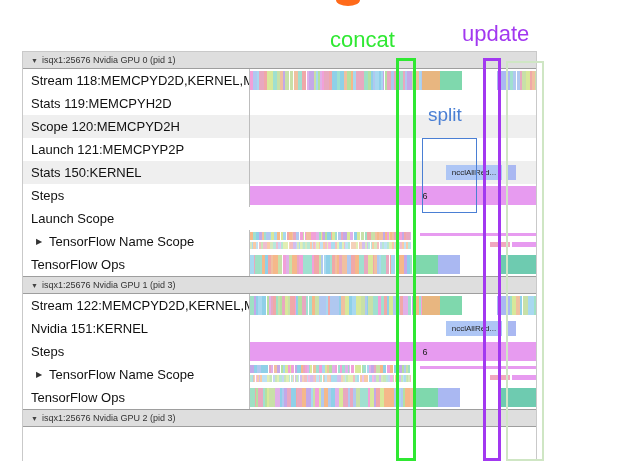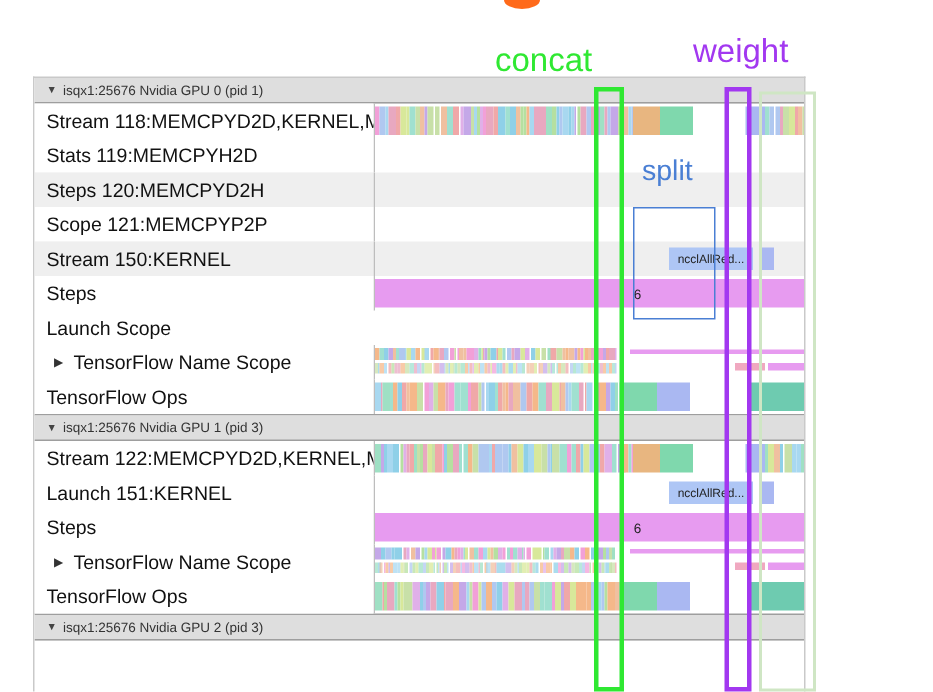--- a/index.html
+++ b/index.html
@@ -144,29 +144,29 @@
         <div class="stripe" style="position: absolute; top: 2px; height: 19px; left: 279.7px; width: 2.6px; background: rgb(240, 168, 168); opacity: 1;"></div>
         <div class="stripe" style="position: absolute; top: 2px; height: 19px; left: 282.3px; width: 2.9px; background: rgb(240, 192, 160); opacity: 1;"></div>
         <div class="stripe" style="position: absolute; top: 2px; height: 19px; left: 285.2px; width: 1.8px; background: rgb(200, 224, 168); opacity: 1;"></div>
       </div>
     </div>
     <div class="row">
       <div class="label"><span>Stats 119:MEMCPYH2D</span></div>
       <div class="track"></div>
     </div>
     <div class="row alt">
-      <div class="label"><span>Steps 120:MEMCPYD2H</span></div>
+      <div class="label"><span>Scope 120:MEMCPYD2H</span></div>
       <div class="track"></div>
     </div>
     <div class="row">
-      <div class="label"><span>Scope 121:MEMCPYP2P</span></div>
+      <div class="label"><span>Launch 121:MEMCPYP2P</span></div>
       <div class="track"></div>
     </div>
     <div class="row alt">
-      <div class="label"><span>Stream 150:KERNEL</span></div>
+      <div class="label"><span>Stats 150:KERNEL</span></div>
       <div class="track">
         <div style="position: absolute; left: 196px; width: 56px; top: 4px; height: 15px; background: rgb(174, 198, 245);"></div>
         <div class="bar-label" style="position: absolute; left: 196px; width: 56px; top: 4px; height: 15px; font-size: 8px; color: rgb(34, 34, 34); display: flex; align-items: center; justify-content: center;">ncclAllRed...</div>
         <div style="position: absolute; left: 252px; width: 5px; top: 4px; height: 15px; background: transparent;"></div>
         <div style="position: absolute; left: 257px; width: 9px; top: 4px; height: 15px; background: rgb(170, 184, 242);"></div>
       </div>
     </div>
     <div class="row">
       <div class="label"><span>Steps</span></div>
       <div class="track">
@@ -453,21 +453,21 @@
         <div class="stripe" style="position: absolute; top: 2px; height: 19px; left: 266px; width: 3.9px; background: rgb(240, 192, 160); opacity: 1;"></div>
         <div class="stripe" style="position: absolute; top: 2px; height: 19px; left: 269.9px; width: 2.6px; background: rgb(143, 208, 232); opacity: 1;"></div>
         <div class="stripe" style="position: absolute; top: 2px; height: 19px; left: 272.5px; width: 3px; background: rgb(200, 224, 168); opacity: 1;"></div>
         <div class="stripe" style="position: absolute; top: 2px; height: 19px; left: 275.5px; width: 2.1px; background: rgb(200, 224, 168); opacity: 1;"></div>
         <div class="stripe" style="position: absolute; top: 2px; height: 19px; left: 277.6px; width: 3.2px; background: rgb(168, 216, 240); opacity: 1;"></div>
         <div class="stripe" style="position: absolute; top: 2px; height: 19px; left: 280.8px; width: 3.3px; background: rgb(168, 216, 240); opacity: 1;"></div>
         <div class="stripe" style="position: absolute; top: 2px; height: 19px; left: 284.1px; width: 2.9px; background: rgb(159, 224, 196); opacity: 1;"></div>
       </div>
     </div>
     <div class="row">
-      <div class="label"><span>Launch 151:KERNEL</span></div>
+      <div class="label"><span>Nvidia 151:KERNEL</span></div>
       <div class="track">
         <div style="position: absolute; left: 196px; width: 56px; top: 4px; height: 15px; background: rgb(174, 198, 245);"></div>
         <div class="bar-label" style="position: absolute; left: 196px; width: 56px; top: 4px; height: 15px; font-size: 8px; color: rgb(34, 34, 34); display: flex; align-items: center; justify-content: center;">ncclAllRed...</div>
         <div style="position: absolute; left: 252px; width: 5px; top: 4px; height: 15px; background: transparent;"></div>
         <div style="position: absolute; left: 257px; width: 9px; top: 4px; height: 15px; background: rgb(170, 184, 242);"></div>
       </div>
     </div>
     <div class="row">
       <div class="label"><span>Steps</span></div>
       <div class="track">
@@ -686,15 +686,15 @@
     <div class="proc-header"><span class="tri">▼</span><span class="ptitle">isqx1:25676 Nvidia GPU 2 (pid 3)</span></div>
   </div>
 
 <div id="annotations">
     <div class="anno-box" style="position: absolute; left: 396px; top: 58px; width: 20px; height: 403px; border: 3px solid rgb(47, 232, 50); box-sizing: border-box;"></div>
     <div class="anno-box" style="position: absolute; left: 483px; top: 58px; width: 18px; height: 403px; border: 3px solid rgb(162, 56, 240); box-sizing: border-box;"></div>
     <div class="anno-box" style="position: absolute; left: 422px; top: 138px; width: 55px; height: 75px; border: 1px solid rgb(74, 127, 212); box-sizing: border-box;"></div>
     <div class="anno-box" style="position: absolute; left: 506px; top: 61px; width: 38px; height: 400px; border: 2px solid rgb(207, 230, 196); box-sizing: border-box;"></div>
     <div style="position: absolute; left: 336px; top: -6px; width: 24px; height: 12px; background: rgb(255, 106, 26); border-radius: 50%;"></div>
     <div class="anno-label" style="position: absolute; left: 330px; top: 28px; color: rgb(47, 232, 50); font-size: 22px; line-height: 1.05; white-space: pre;">concat</div>
-    <div class="anno-label" style="position: absolute; left: 462px; top: 22px; color: rgb(162, 56, 240); font-size: 22px; line-height: 1.05; white-space: pre;">weight</div>
+    <div class="anno-label" style="position: absolute; left: 462px; top: 22px; color: rgb(162, 56, 240); font-size: 22px; line-height: 1.05; white-space: pre;">update</div>
     <div class="anno-label" style="position: absolute; left: 428px; top: 105px; color: rgb(74, 127, 212); font-size: 19px; line-height: 1.05; white-space: pre;">split</div>
   </div>
 
 </body></html>

